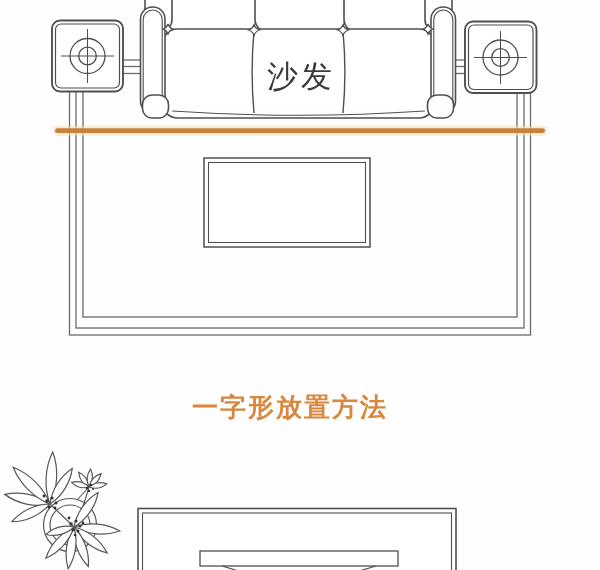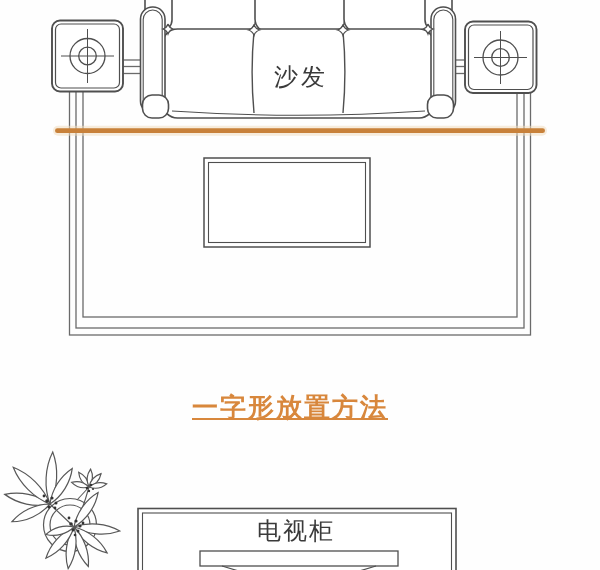--- a/index.html
+++ b/index.html
@@ -4,30 +4,30 @@
 <style>
   html,body{margin:0;padding:0;background:#fff;}
   #stage{
     position:relative;width:600px;height:570px;overflow:hidden;
     background:#fefefe;
     font-family:"Liberation Sans", sans-serif;
   }
   #plan-svg{position:absolute;left:0;top:0;}
   .label{
     position:absolute;text-align:center;color:#3a3a3a;
-    font-size:24px;font-weight:500;line-height:32px;height:32px;
+    font-size:31px;font-weight:500;line-height:32px;height:32px;
     letter-spacing:3px;white-space:nowrap;
   }
   .label-sofa{left:241px;top:61px;width:120px;}
   .label-coffee{left:228px;top:185px;width:120px;}
   .label-tv{left:221px;top:515px;width:150px;letter-spacing:2px;}
   .caption{
     position:absolute;left:140px;top:392px;width:300px;height:30px;
     text-align:center;font-size:26px;line-height:30px;font-weight:600;
-    color:#d8873c;letter-spacing:2px;white-space:nowrap;text-decoration:underline;
+    color:#d8873c;letter-spacing:2px;white-space:nowrap;
   }
 </style>
 </head>
 <body>
 
 <div id="stage">
 
   <svg id="plan-svg" width="600" height="570" viewBox="0 0 600 570">
 
     <g fill="none" stroke="#6a6a6a" stroke-width="1.3">
@@ -161,15 +161,14 @@
         <circle cx="87" cy="488" r="1.3"></circle>
           <circle cx="91" cy="485" r="1.2"></circle>
         <circle cx="89" cy="491" r="1.2"></circle>
           <circle cx="93" cy="489" r="1.1"></circle>
       </g>
     </g>
   </svg>
 
   <div class="label label-sofa">沙发</div>
   <div class="caption">一字形放置方法</div>
-  <div class="label label-tv">电视柜</div>
 
 </div>
 
 </body></html>

